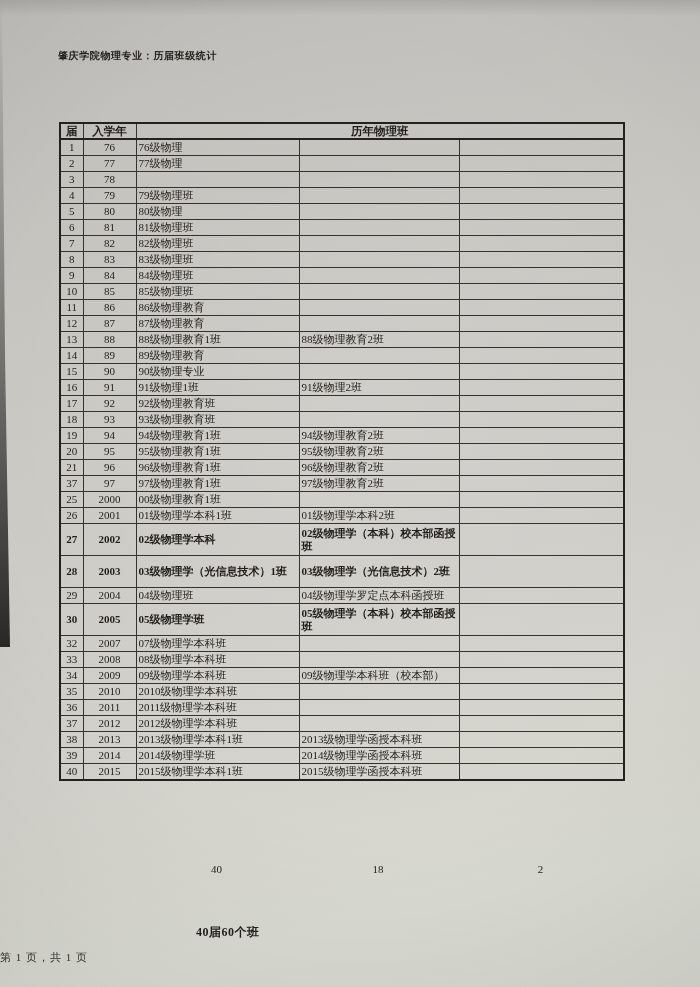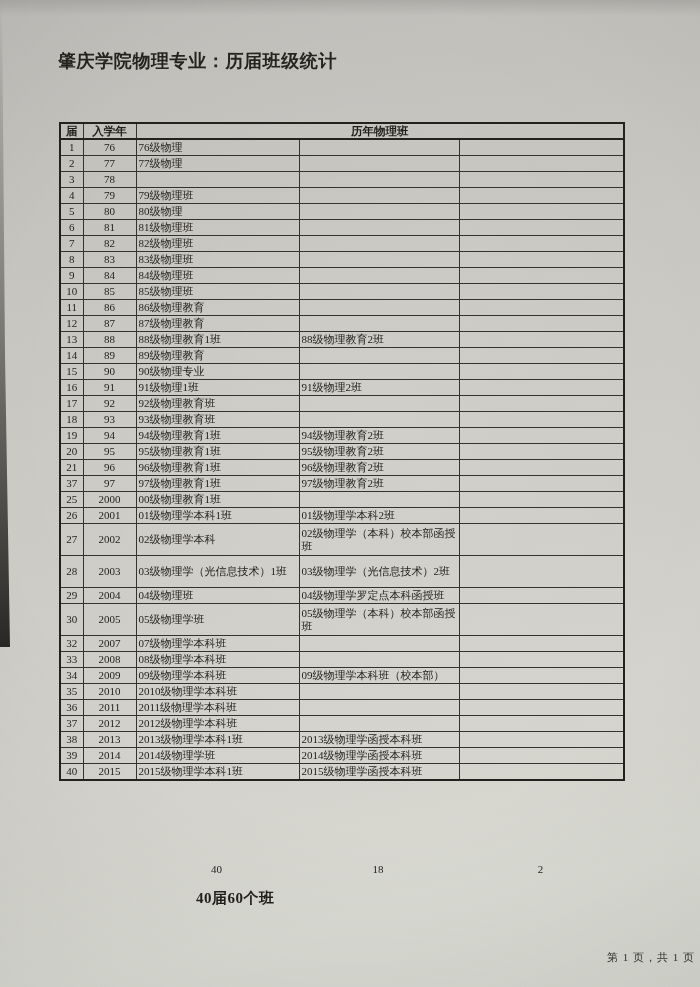--- a/index.html
+++ b/index.html
@@ -16,21 +16,21 @@
       linear-gradient(to bottom, rgba(55,53,50,0.14) 0px, rgba(55,53,50,0) 16px),
       linear-gradient(168deg, #bfbdb9 0%, #c8c6c1 30%, #cfcdc8 58%, #d9dad2 88%, #d6d7cf 100%);
   }
   .left-edge {
     position: absolute; left: 0; top: 340; width: 11px; height: 647px;
     background: linear-gradient(to bottom, rgba(20,19,17,0) 0%, rgba(22,21,19,0.38) 45%, rgba(12,11,9,0.85) 100%);
     clip-path: polygon(0 0, 2px 0, 5px 55%, 10px 100%, 0 100%);
   }
   .doc-title {
     position: absolute; left: 58px; top: 49px;
-    font-size: 18px; font-weight: bold; color: #26241f;
+    font-size: 10px; font-weight: bold; color: #26241f;
     letter-spacing: 0.6px; white-space: nowrap;
   }
   table.class-table {
     position: absolute; left: 59px; top: 122px;
     width: 564px; table-layout: fixed;
     border-collapse: collapse;
     border: 2px solid #24221e;
   }
   table.class-table th, table.class-table td {
     border: 1px solid #35332d;
@@ -39,36 +39,36 @@
     padding: 1px 2px;
     overflow: hidden;
     vertical-align: middle;
   }
   table.class-table thead tr { height: 16px; }
   table.class-table thead th {
     font-weight: bold; font-size: 11.5px; text-align: center;
     border-bottom: 2px solid #24221e; padding: 0 1px;
   }
   table.class-table tbody tr { height: 16px; }
-  table.class-table tbody tr.tall { height: 32px; }
+  table.class-table tbody tr.tall { height: 32px; font-weight: bold; }
   table.class-table tbody td:nth-child(1),
   table.class-table tbody td:nth-child(2) { text-align: center; padding: 1px 0; }
   .summary-num {
     position: absolute; top: 863px; font-size: 11px; color: #26241f; text-align: center;
   }
   .summary-num.n1 { left: 135px; width: 163px; }
   .summary-num.n2 { left: 298px; width: 160px; }
   .summary-num.n3 { left: 458px; width: 165px; }
   .summary-total {
-    position: absolute; left: 196px; top: 889px;
-    font-size: 15px; font-weight: bold; color: #211f1b; letter-spacing: 0.5px;
+    position: absolute; left: 196px; top: 924px;
+    font-size: 12px; font-weight: bold; color: #211f1b; letter-spacing: 0.5px;
   }
   .page-footer {
     position: absolute; left: 0; top: 950px; width: 695px;
-    text-align: right; font-size: 11px; color: #33312c; letter-spacing: 1px;
+    text-align: left; font-size: 11px; color: #33312c; letter-spacing: 1px;
   }
 </style>
 </head>
 <body>
 
 <div class="paper">
 
   <div class="doc-title">肇庆学院物理专业：历届班级统计</div>
 
   <table class="class-table">

